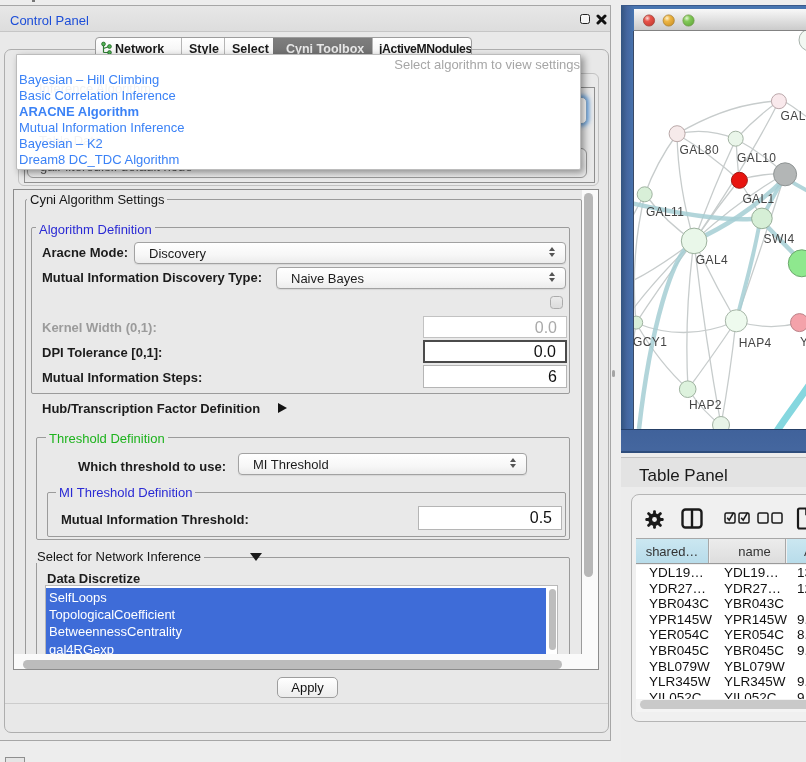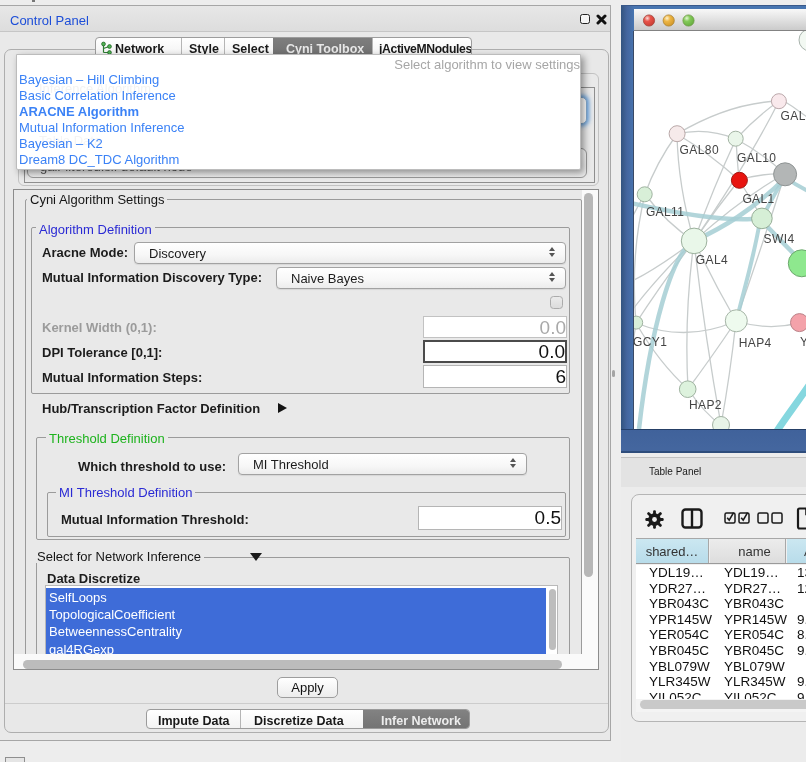--- a/index.html
+++ b/index.html
@@ -9,22 +9,22 @@
 .abs { position:absolute; }
 .lbl { position:absolute; font-size:13px; color:#1c1c1c; white-space:nowrap; line-height:13px; }
 .b { font-weight:bold; }
 .gray { color:#9b9b9b; }
 .combo { position:absolute; border:1px solid #a2a2a2; border-radius:4px;
   background:linear-gradient(#ffffff,#f7f7f7 60%,#ececec); box-shadow:0 1px 1px rgba(0,0,0,0.08); }
 .combo .ct { position:absolute; left:14px; top:4px; font-size:13px; color:#1c1c1c; line-height:13px; white-space:nowrap;}
 .arr { position:absolute; width:7px; }
 .arr .up { width:0;height:0;border-left:3.5px solid transparent;border-right:3.5px solid transparent;border-bottom:4px solid #555; margin-bottom:2px;}
 .arr .dn { width:0;height:0;border-left:3.5px solid transparent;border-right:3.5px solid transparent;border-top:4px solid #555;}
-.field { position:absolute; background:#fff; border:1px solid #b5b5b5; font-size:19px;
-  text-align:right; line-height:21px; color:#111; }
+.field { position:absolute; background:#fff; border:1px solid #b5b5b5; font-size:16px;
+  text-align:right; line-height:21px; padding-right:9px; color:#111; }
 .grp { position:absolute; border:1px solid #9b9b9b; border-radius:2px; }
 .gtitle { position:absolute; font-size:13px; line-height:13px; background:#e9e9e9; padding:0 3px; white-space:nowrap;}
 </style>
 </head>
 <body>
 <div id="stage">
 
   <div class="abs" style="left:32px;top:0;width:3px;height:2px;background:#777;"></div>
 
   <div class="abs" style="left:-2px;top:5px;width:613px;height:736px;border:1px solid #a6a6a6;background:#e9e9e9;">
@@ -145,27 +145,20 @@
       <div class="abs" style="left:9px;top:470px;width:539px;height:9px;border-radius:4.5px;background:#bcbcbc;"></div>
 
       <div class="abs" style="left:568px;top:0;width:16px;height:464px;background:#fafafa;"></div>
       <div class="abs" style="left:570px;top:3px;width:9px;height:384px;border-radius:4.5px;background:#b7b7b7;"></div>
     </div>
 
     <div class="abs" style="left:278px;top:671px;width:61px;height:21px;border:1px solid #9d9d9d;border-radius:5px;background:linear-gradient(#ffffff,#ececec);text-align:center;font-size:13px;line-height:19px;color:#111;">Apply</div>
 
     <div class="abs" style="left:6px;top:697px;width:603px;height:1px;background:#cccccc;"></div>
 
-    <div class="abs" style="left:147px;top:703px;width:324px;height:20px;border:1px solid #9b9b9b;border-radius:4px;background:linear-gradient(#ffffff,#f3f3f3);overflow:hidden;">
-      <div class="abs" style="left:93px;top:0;width:1px;height:100%;background:#b5b5b5;"></div>
-      <div class="abs" style="left:216px;top:0;width:108px;height:100%;background:linear-gradient(#828282,#747474);"></div>
-      <div class="abs b" style="left:11px;top:3.5px;font-size:12.5px;color:#191919;">Impute Data</div>
-      <div class="abs b" style="left:107px;top:3.5px;font-size:12.5px;color:#191919;">Discretize Data</div>
-      <div class="abs b" style="left:234px;top:3.5px;font-size:12.5px;color:#ececec;">Infer Network</div>
-    </div>
   </div>
 
   <div class="abs" style="left:16px;top:54px;width:565px;height:116px;background:#fff;border:1px solid #bcbcbc;border-radius:0 0 2px 2px;box-shadow:3px 3px 7px rgba(0,0,0,0.4);z-index:30;">
     <div class="abs" style="left:0;top:2px;width:100%;text-align:right;font-size:13px;color:#a6a6a6;">Select algorithm to view settings</div>
 
     <div class="abs" style="left:22px;top:26px;font-size:13px;color:rgba(110,110,110,0.09);">Inference Algorithm</div>
     <div class="abs" style="left:22px;top:78px;font-size:13px;color:rgba(110,110,110,0.08);">Table Data</div>
     <div class="abs" style="left:2px;top:17px;font-size:13px;color:#3b82f6;line-height:16px;">
       Bayesian – Hill Climbing<br>
       Basic Correlation Inference<br>
@@ -282,21 +275,21 @@
           <text x="-1" y="315">GCY1</text>
           <text x="104.7" y="316">HAP4</text>
           <text x="166" y="315">YJL</text>
           <text x="55" y="378">HAP2</text>
         </g>
       </svg>
     </div>
   </div>
 
   <div class="abs" style="left:621px;top:457px;width:185px;height:30px;background:#e3e3e3;border-top:1px solid #c2c2c2;">
-    <div class="abs" style="left:28px;top:8px;font-size:10px;color:#1a1a1a;">Table Panel</div>
+    <div class="abs" style="left:18px;top:8px;font-size:17px;color:#1a1a1a;">Table Panel</div>
   </div>
   <div class="abs" style="left:621px;top:487px;width:185px;height:275px;background:#ececec;"></div>
 
   <div class="abs" style="left:631px;top:494px;width:200px;height:228px;border:1px solid #b5b5b5;border-radius:8px;background:#f0f0f0;">
 
     <svg class="abs" style="left:13px;top:15px;" width="19" height="19" viewBox="0 0 19 19">
       <g fill="#1a1a1a">
         <circle cx="9.5" cy="9.5" r="6.3"></circle>
         <rect x="8.1" y="0.3" width="2.8" height="4.5" rx="1.2"></rect>
         <rect x="8.1" y="14.2" width="2.8" height="4.5" rx="1.2"></rect>

